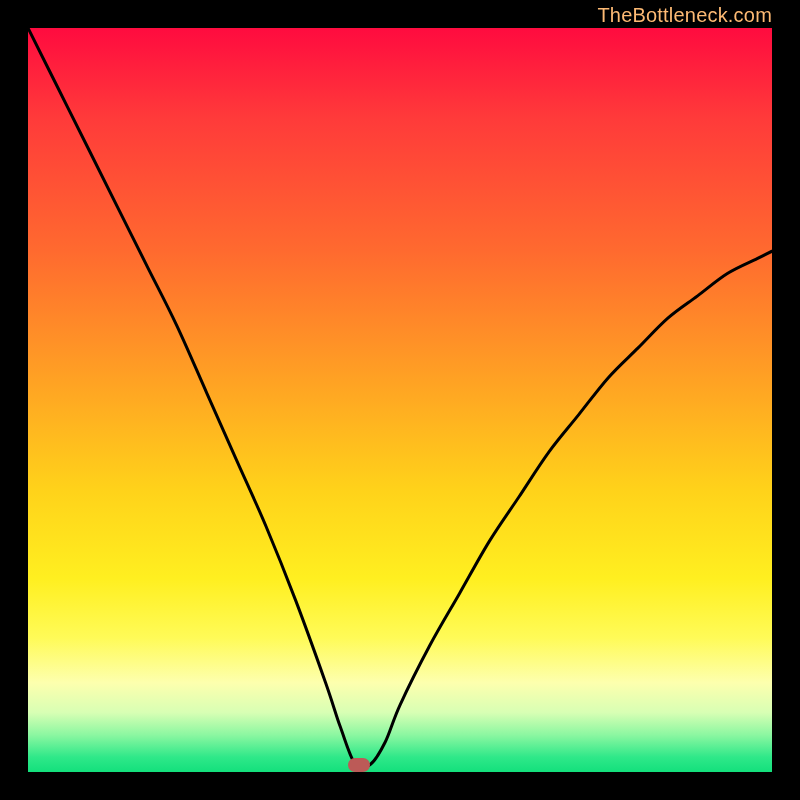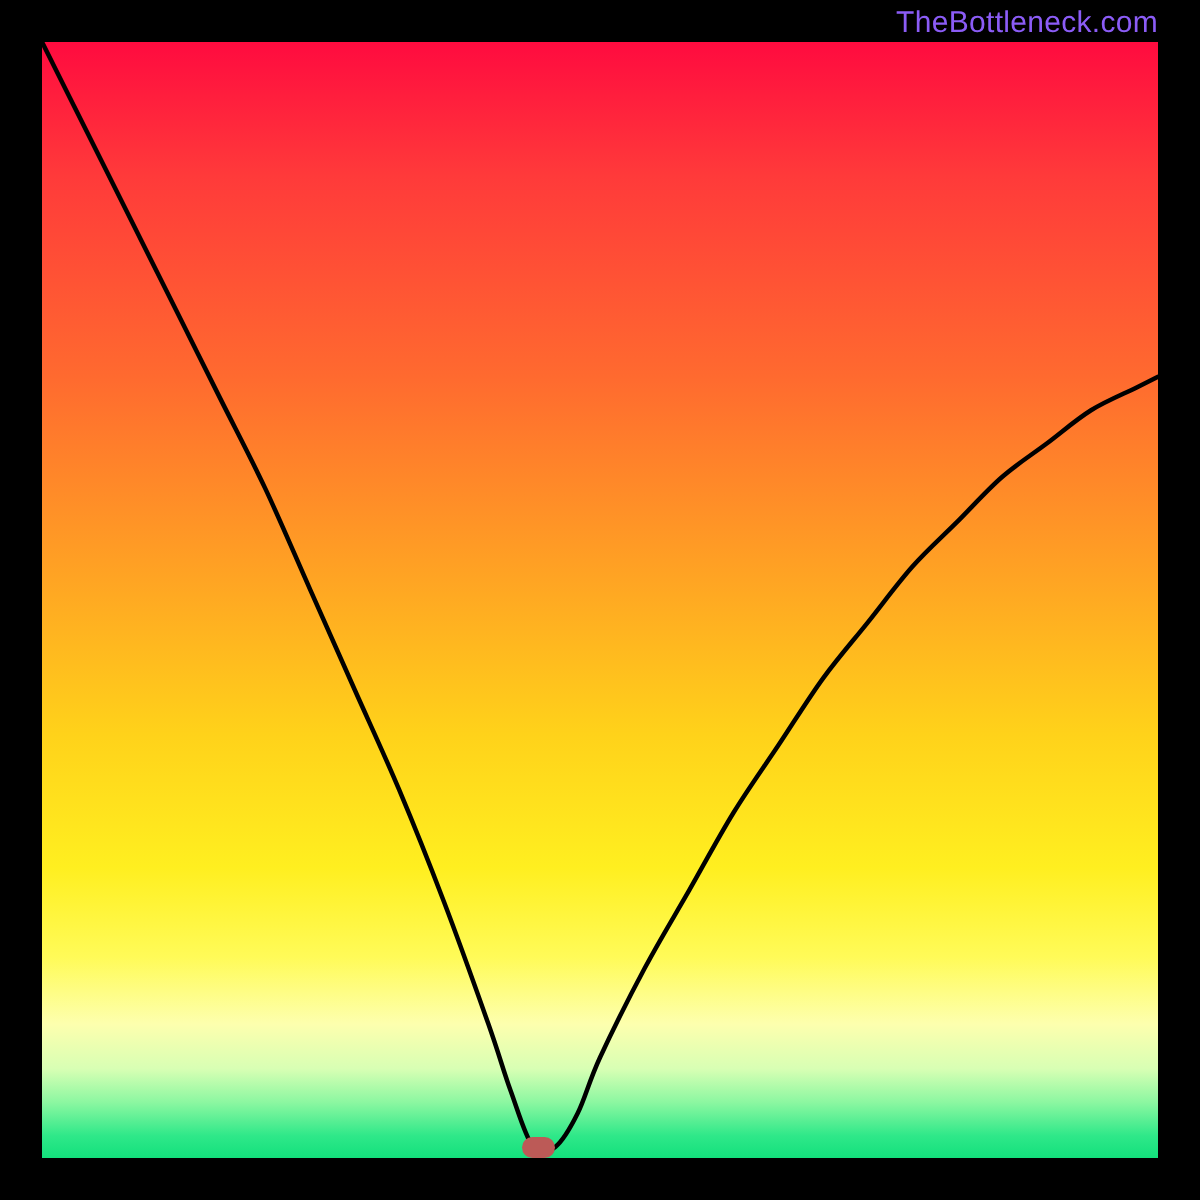--- a/index.html
+++ b/index.html
@@ -40,21 +40,21 @@
       #2fe889 98%,
       #13e07c 100%
     );
   }
   .watermark {
     position: absolute;
     right: 28px;
     top: 4px;
     font-family: Arial, Helvetica, sans-serif;
     font-size: 20px;
-    color: #8b5cf6;
+    color: #fdba74;
     letter-spacing: 0.2px;
   }
   svg.curve {
     position: absolute;
     left: 0;
     top: 0;
     width: 744px;
     height: 744px;
   }
   .curve path {

